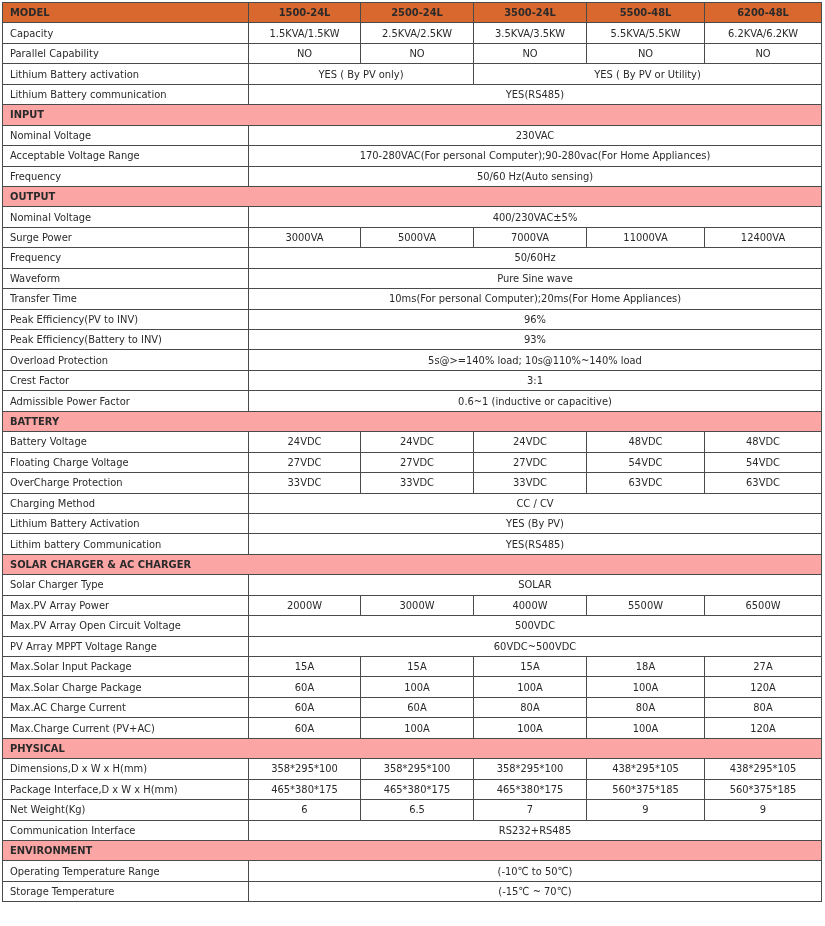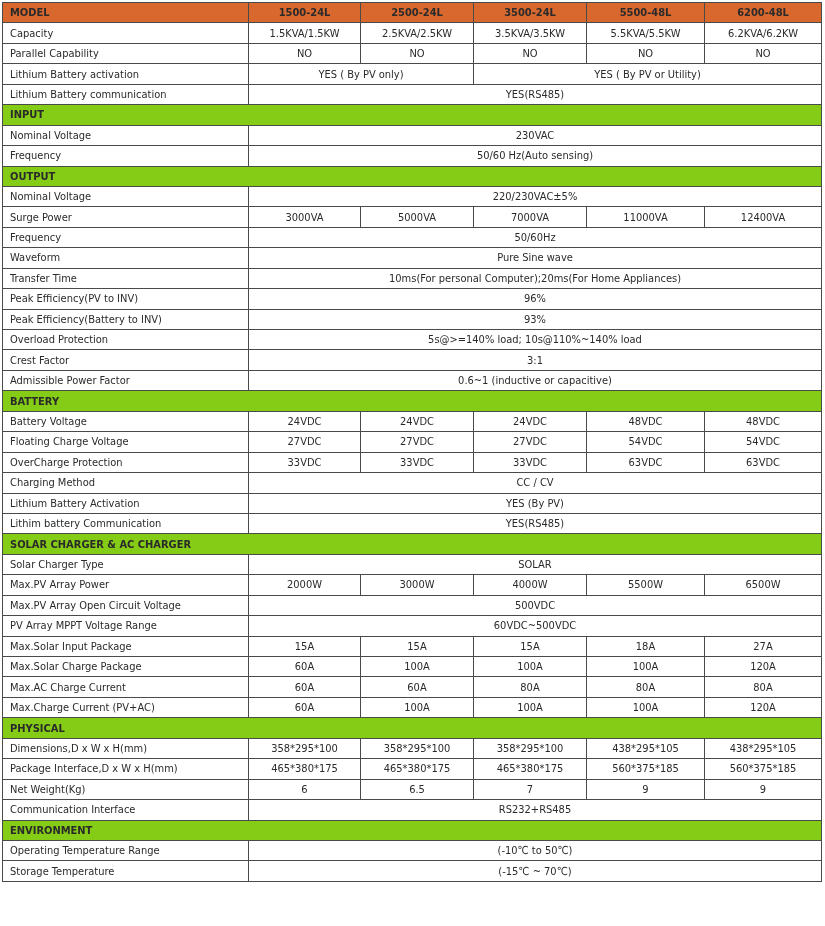--- a/index.html
+++ b/index.html
@@ -4,21 +4,21 @@
   <style>
     html, body { margin:0; padding:0; background:#ffffff; }
     body { width:825px; height:926px; overflow:hidden; position:relative;
            font-family:"DejaVu Sans Condensed","DejaVu Sans", sans-serif; color:#2a2a2a; }
     table.spec { position:absolute; left:2px; top:2px; width:819px; border-collapse:collapse; table-layout:fixed; font-size:11px; }
     table.spec td { border:1px solid #4a4a4a; height:19.45px; padding:0; line-height:19px; white-space:nowrap; overflow:hidden; }
     td.lbl { padding-left:7px !important; text-align:left; }
     td.val { text-align:center; }
     tr.model td { background:#d9682e; color:#2a2a2a; font-weight:bold; }
     tr.model td.val { font-weight:bold; }
-    tr.section td { background:#84cc16; font-weight:bold; padding-left:7px; }
+    tr.section td { background:#fca5a5; font-weight:bold; padding-left:7px; }
     .footnote { position:absolute; left:2px; top:919px; font-size:11px; color:#666; height:7px; overflow:hidden; line-height:14px; }
   </style>
 </head>
 <body>
 
 <table class="spec">
   <colgroup>
     <col style="width:246px">
       <col style="width:112px">
       <col style="width:113px">
@@ -62,30 +62,34 @@
   </tr>
 
   <tr class="section">
     <td colspan="6">INPUT</td>
   </tr>
   <tr>
     <td class="lbl">Nominal Voltage</td>
     <td class="val" colspan="5">230VAC</td>
   </tr>
   <tr>
+    <td class="lbl">Acceptable Voltage Range</td>
+    <td class="val" colspan="5">170-280VAC(For personal Computer);90-280vac(For Home Appliances)</td>
+  </tr>
+  <tr>
     <td class="lbl">Frequency</td>
     <td class="val" colspan="5">50/60 Hz(Auto sensing)</td>
   </tr>
 
   <tr class="section">
     <td colspan="6">OUTPUT</td>
   </tr>
   <tr>
     <td class="lbl">Nominal Voltage</td>
-    <td class="val" colspan="5">220/230VAC±5%</td>
+    <td class="val" colspan="5">400/230VAC±5%</td>
   </tr>
   <tr>
     <td class="lbl">Surge Power</td>
     <td class="val">3000VA</td>
     <td class="val">5000VA</td>
     <td class="val">7000VA</td>
     <td class="val">11000VA</td>
     <td class="val">12400VA</td>
   </tr>
   <tr>

